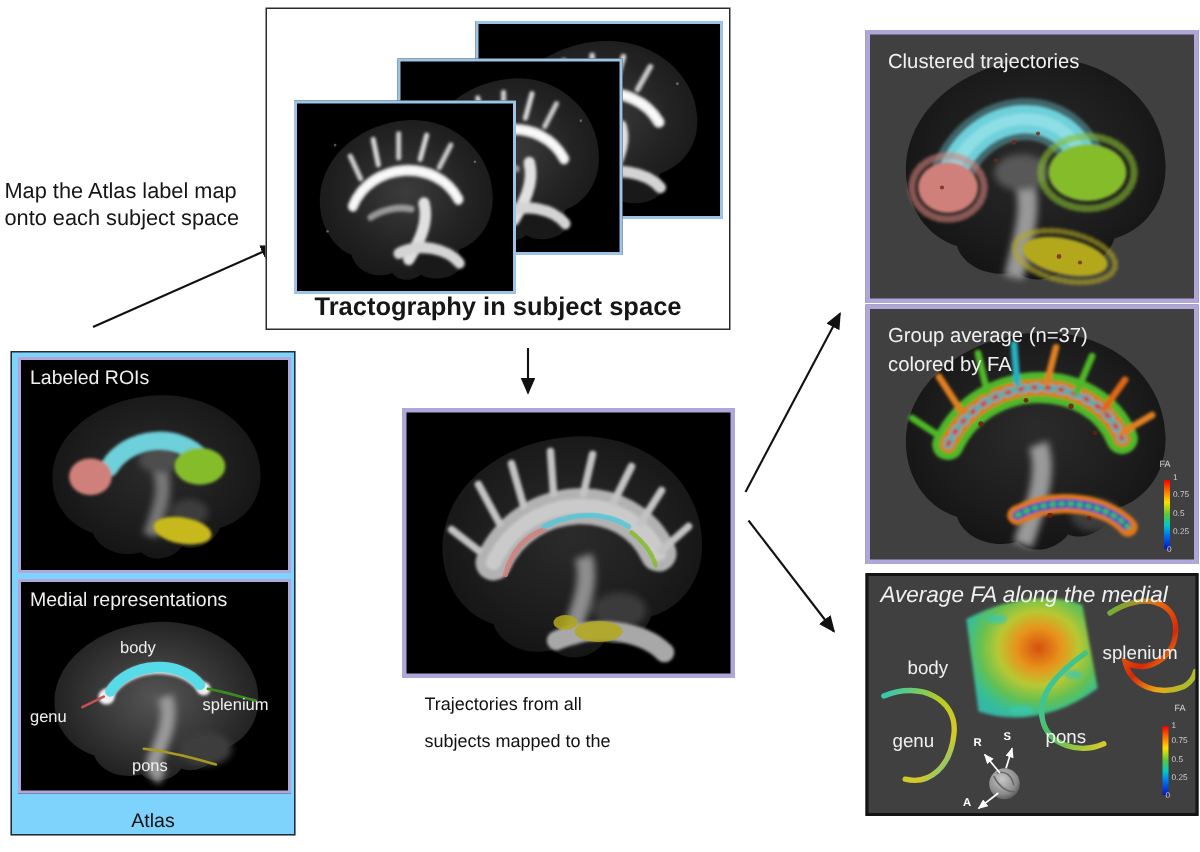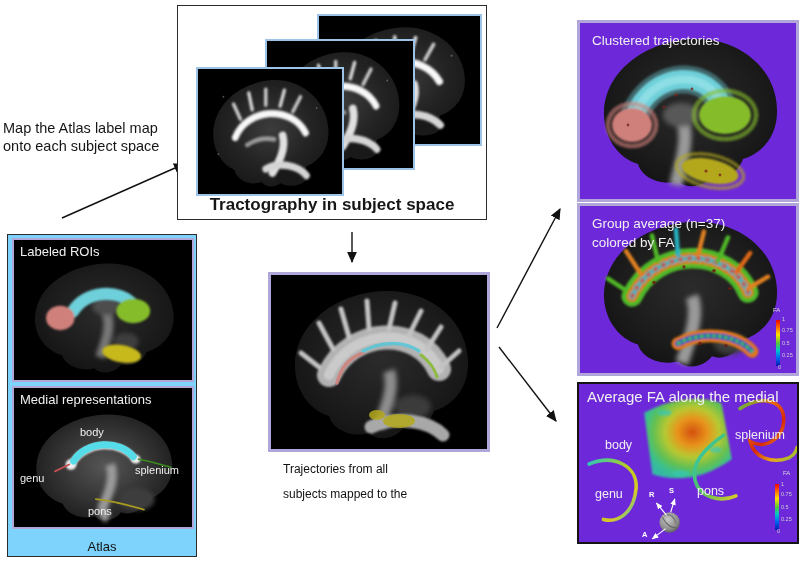--- a/index.html
+++ b/index.html
@@ -22,26 +22,26 @@
   #rois-panel{left:4px;top:3px;width:178px;height:140px;}
   #medial-panel{left:4px;top:151px;width:178px;height:139px;text-align:right;}
   .panel-title{position:absolute;left:6px;top:4px;color:#f0f0f0;font-size:13px;}
   #atlas-caption{left:0;right:0;bottom:2px;text-align:center;font-size:13px;}
   .mri-label{position:absolute;color:#efefef;font-size:11px;}
   .panel-svg{position:absolute;left:0;top:0;width:100%;height:100%;display:block;}
   
   #center-panel{left:268px;top:272px;width:216px;height:174px;border:3px solid #b1a6da;background:#000;}
   #center-caption{left:283px;top:457px;font-size:12px;line-height:25px;}
   
-  .rpanel{position:absolute;left:577px;background:#6d28d9;border:3px solid #b1a6da;width:216px;}
+  .rpanel{position:absolute;left:577px;background:#404040;border:3px solid #b1a6da;width:216px;}
   #p1{top:20px;height:176px;}
   #p2{top:203px;height:167px;}
   #p3{left:577px;top:382px;width:218px;height:158px;border:2px solid #141414;}
   #p1 .panel-title,#p2 .panel-title{left:12px;top:8px;font-size:13.5px;line-height:19px;}
-  #p3 .panel-title{left:8px;top:3px;font-size:15px;line-height:20px;}
+  #p3 .panel-title{left:8px;top:3px;font-size:15px;line-height:20px;font-style:italic;}
   .fa-label{position:absolute;color:#f0f0f0;font-size:12.5px;}
   .rsa{position:absolute;color:#fff;font-size:7.5px;font-weight:bold;}
   
   .cbar-bar{position:absolute;width:4px;height:46px;
     background:linear-gradient(180deg,#f00000 0%,#ff6000 14%,#ffe000 32%,#58c838 50%,#00c8c8 66%,#0068f0 82%,#0818b0 100%);}
   .cbar-fa{position:absolute;color:#d8d8d8;font-size:6px;}
   .cbar-tick{position:absolute;color:#cfcfcf;font-size:5.5px;}
   
   #arrows{left:0;top:0;width:800px;height:568px;pointer-events:none;}
 </style>

